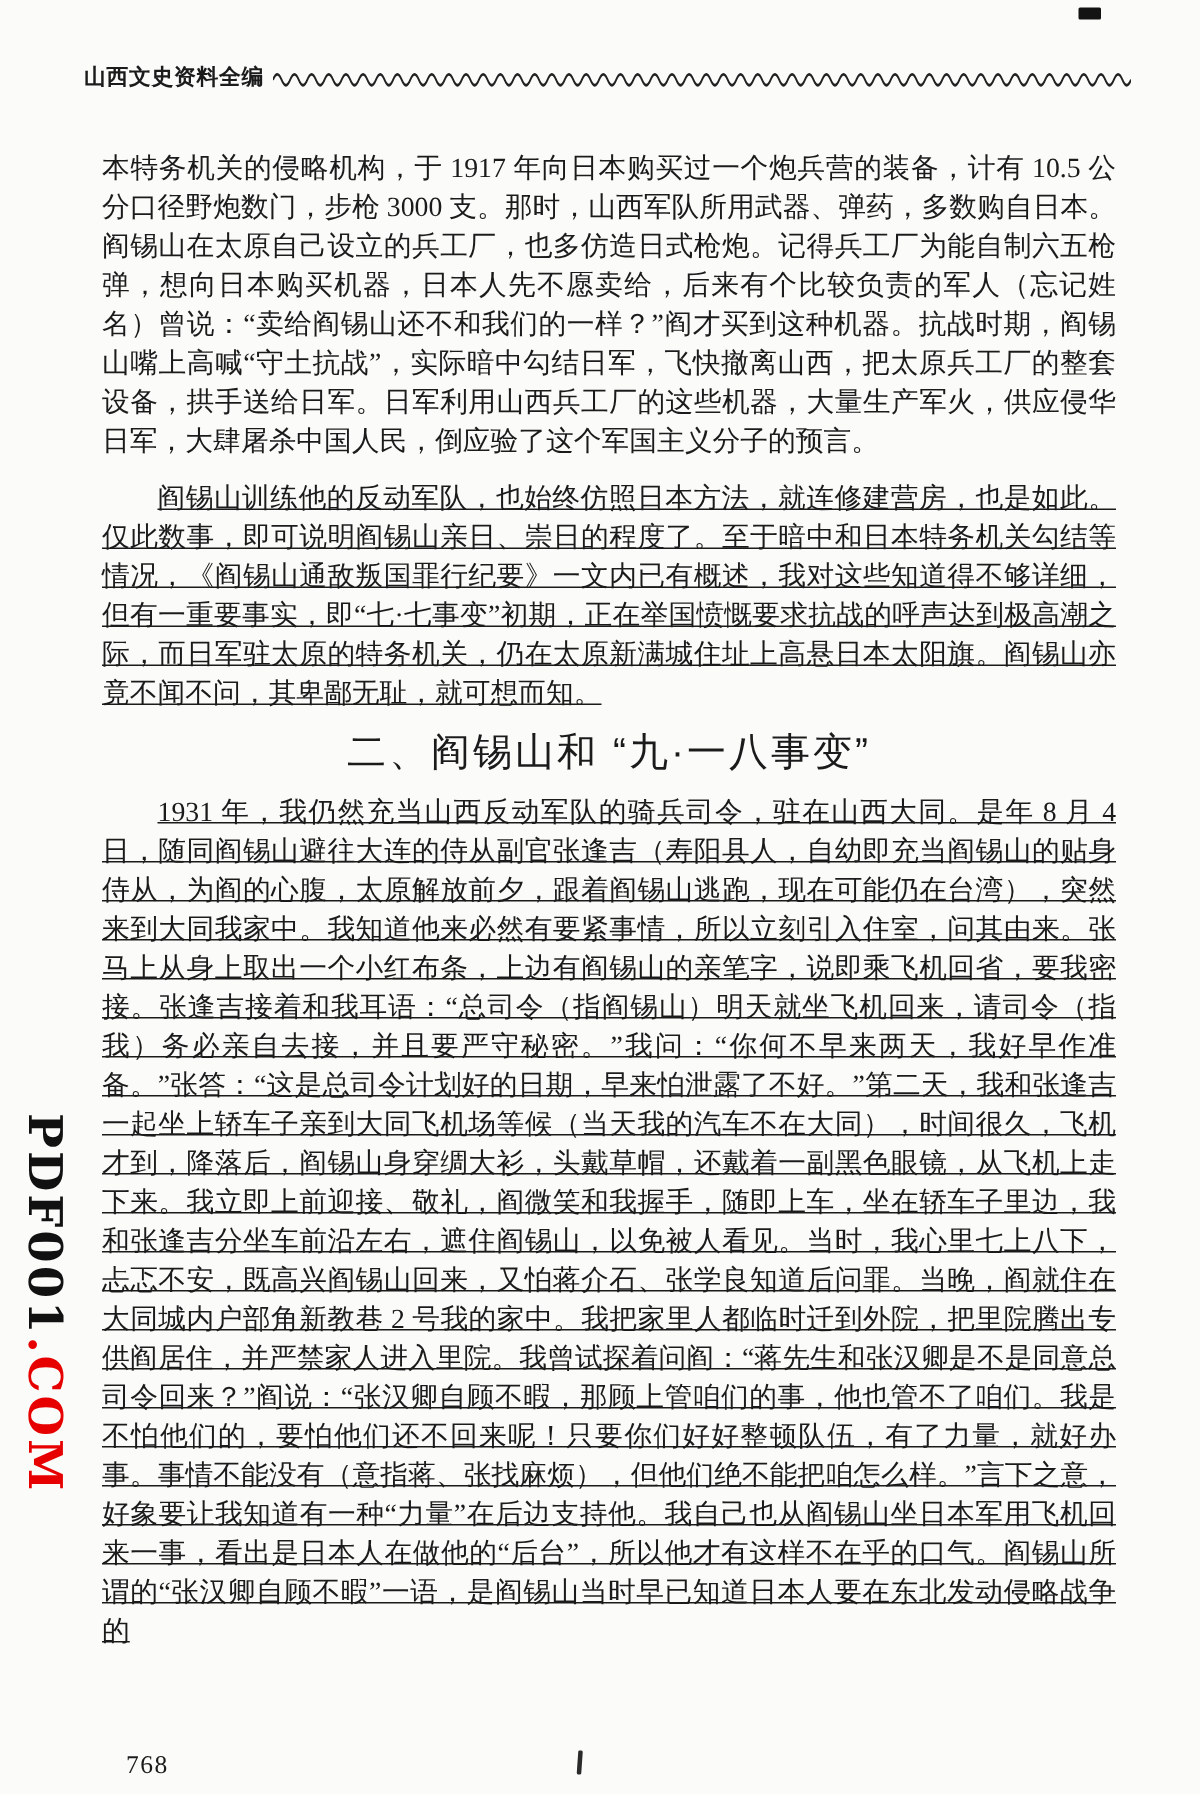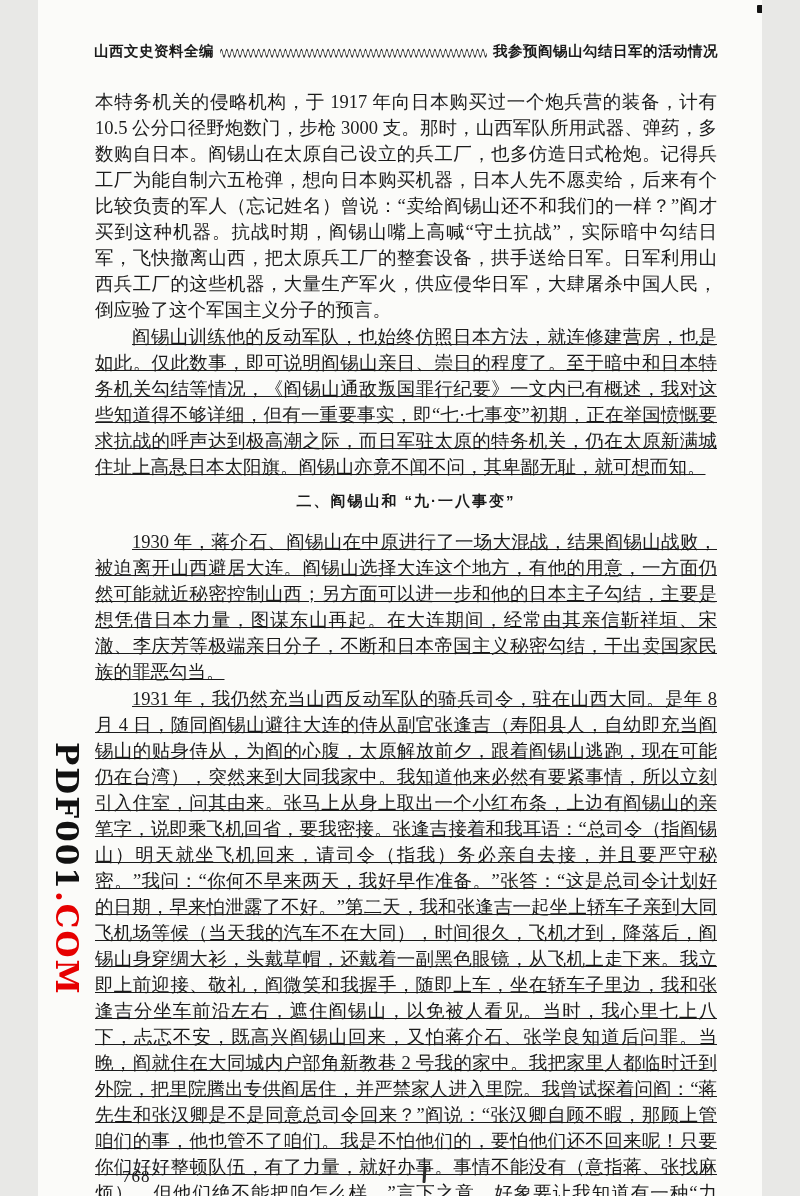--- a/index.html
+++ b/index.html
@@ -1,19 +1,19 @@
 <!DOCTYPE html>
 <html><head>
 <meta charset="utf-8">
 <style>
   html, body { margin: 0; padding: 0; }
   body { background: #e8e8e6; }
   .page {
     position: relative;
-    width: 724px;
+    width: 800px;
     height: 1196px;
     margin: 0 auto;
     background: #fbfbf9;
     overflow: hidden;
     font-family: "Liberation Serif", "DejaVu Serif", serif;
     color: #1b1b1b;
   }
   
   .corner-mark {
     position: absolute;
@@ -50,26 +50,26 @@
   .running-head svg { display: block; width: 100%; height: 12px; }
   
   .text-block {
     position: absolute;
     top: 88px; left: 56px; right: 44px;
     font-size: 18.5px;
     line-height: 26px;
     text-align: justify;
     text-justify: inter-ideograph;
   }
-  .text-block p { margin: 1px; }
+  .text-block p { margin: 12px; }
   .text-block p.indent { text-indent: 2em; text-decoration: underline; }
   .section-heading {
     text-align: center;
-    font-weight: bold;
-    font-size: 15px;
+    font-weight: normal;
+    font-size: 26px;
     letter-spacing: 2px;
     font-family: "Liberation Sans", "DejaVu Sans", sans-serif;
     margin: 8px 0 15px 0;
   }
   
   .watermark {
     position: absolute;
     top: 742px; left: 47px;
     transform: rotate(90deg);
     transform-origin: top left;
@@ -95,28 +95,26 @@
 
   <div class="corner-mark"></div>
 
   <div class="running-head">
     <span>山西文史资料全编</span>
     <span class="wave-wrap">
       <svg viewBox="0 0 800 10" preserveAspectRatio="none" aria-hidden="true">
         <path d="M0 6 q4 -6 8 0 q4 6 8 0 q4 -6 8 0 q4 6 8 0 q4 -6 8 0 q4 6 8 0 q4 -6 8 0 q4 6 8 0 q4 -6 8 0 q4 6 8 0 q4 -6 8 0 q4 6 8 0 q4 -6 8 0 q4 6 8 0 q4 -6 8 0 q4 6 8 0 q4 -6 8 0 q4 6 8 0 q4 -6 8 0 q4 6 8 0 q4 -6 8 0 q4 6 8 0 q4 -6 8 0 q4 6 8 0 q4 -6 8 0 q4 6 8 0 q4 -6 8 0 q4 6 8 0 q4 -6 8 0 q4 6 8 0 q4 -6 8 0 q4 6 8 0 q4 -6 8 0 q4 6 8 0 q4 -6 8 0 q4 6 8 0 q4 -6 8 0 q4 6 8 0 q4 -6 8 0 q4 6 8 0 q4 -6 8 0 q4 6 8 0 q4 -6 8 0 q4 6 8 0 q4 -6 8 0 q4 6 8 0 q4 -6 8 0 q4 6 8 0 q4 -6 8 0 q4 6 8 0 q4 -6 8 0 q4 6 8 0 q4 -6 8 0 q4 6 8 0 q4 -6 8 0 q4 6 8 0 q4 -6 8 0 q4 6 8 0 q4 -6 8 0 q4 6 8 0 q4 -6 8 0 q4 6 8 0 q4 -6 8 0 q4 6 8 0 q4 -6 8 0 q4 6 8 0 q4 -6 8 0 q4 6 8 0 q4 -6 8 0 q4 6 8 0 q4 -6 8 0 q4 6 8 0 q4 -6 8 0 q4 6 8 0 q4 -6 8 0 q4 6 8 0 q4 -6 8 0 q4 6 8 0 q4 -6 8 0 q4 6 8 0 q4 -6 8 0 q4 6 8 0 q4 -6 8 0 q4 6 8 0 q4 -6 8 0 q4 6 8 0 q4 -6 8 0 q4 6 8 0 q4 -6 8 0 q4 6 8 0 q4 -6 8 0 q4 6 8 0 q4 -6 8 0 q4 6 8 0 q4 -6 8 0 q4 6 8 0 q4 -6 8 0 q4 6 8 0 q4 -6 8 0 q4 6 8 0" fill="none" stroke="#222222" stroke-width="1.6"></path>
       </svg>
     </span>
-    <span>我参预阎锡山勾结日军的活动情况</span>
   </div>
 
   <div class="text-block">
     <p>本特务机关的侵略机构，于 1917 年向日本购买过一个炮兵营的装备，计有 10.5 公分口径野炮数门，步枪 3000 支。那时，山西军队所用武器、弹药，多数购自日本。阎锡山在太原自己设立的兵工厂，也多仿造日式枪炮。记得兵工厂为能自制六五枪弹，想向日本购买机器，日本人先不愿卖给，后来有个比较负责的军人（忘记姓名）曾说：“卖给阎锡山还不和我们的一样？”阎才买到这种机器。抗战时期，阎锡山嘴上高喊“守土抗战”，实际暗中勾结日军，飞快撤离山西，把太原兵工厂的整套设备，拱手送给日军。日军利用山西兵工厂的这些机器，大量生产军火，供应侵华日军，大肆屠杀中国人民，倒应验了这个军国主义分子的预言。</p>
     <p class="indent">阎锡山训练他的反动军队，也始终仿照日本方法，就连修建营房，也是如此。仅此数事，即可说明阎锡山亲日、崇日的程度了。至于暗中和日本特务机关勾结等情况，《阎锡山通敌叛国罪行纪要》一文内已有概述，我对这些知道得不够详细，但有一重要事实，即“七·七事变”初期，正在举国愤慨要求抗战的呼声达到极高潮之际，而日军驻太原的特务机关，仍在太原新满城住址上高悬日本太阳旗。阎锡山亦竟不闻不问，其卑鄙无耻，就可想而知。</p>
     <h2 class="section-heading">二、阎锡山和 “九·一八事变”</h2>
-    <p class="indent">1930 年，蒋介石、阎锡山在中原进行了一场大混战，结果阎锡山战败，被迫离开山西避居大连。阎锡山选择大连这个地方，有他的用意，一方面仍然可能就近秘密控制山西；另方面可以进一步和他的日本主子勾结，主要是想凭借日本力量，图谋东山再起。在大连期间，经常由其亲信靳祥垣、宋澈、李庆芳等极端亲日分子，不断和日本帝国主义秘密勾结，干出卖国家民族的罪恶勾当。</p>
     <p class="indent">1931 年，我仍然充当山西反动军队的骑兵司令，驻在山西大同。是年 8 月 4 日，随同阎锡山避往大连的侍从副官张逢吉（寿阳县人，自幼即充当阎锡山的贴身侍从，为阎的心腹，太原解放前夕，跟着阎锡山逃跑，现在可能仍在台湾），突然来到大同我家中。我知道他来必然有要紧事情，所以立刻引入住室，问其由来。张马上从身上取出一个小红布条，上边有阎锡山的亲笔字，说即乘飞机回省，要我密接。张逢吉接着和我耳语：“总司令（指阎锡山）明天就坐飞机回来，请司令（指我）务必亲自去接，并且要严守秘密。”我问：“你何不早来两天，我好早作准备。”张答：“这是总司令计划好的日期，早来怕泄露了不好。”第二天，我和张逢吉一起坐上轿车子亲到大同飞机场等候（当天我的汽车不在大同），时间很久，飞机才到，降落后，阎锡山身穿绸大衫，头戴草帽，还戴着一副黑色眼镜，从飞机上走下来。我立即上前迎接、敬礼，阎微笑和我握手，随即上车，坐在轿车子里边，我和张逢吉分坐车前沿左右，遮住阎锡山，以免被人看见。当时，我心里七上八下，忐忑不安，既高兴阎锡山回来，又怕蒋介石、张学良知道后问罪。当晚，阎就住在大同城内户部角新教巷 2 号我的家中。我把家里人都临时迁到外院，把里院腾出专供阎居住，并严禁家人进入里院。我曾试探着问阎：“蒋先生和张汉卿是不是同意总司令回来？”阎说：“张汉卿自顾不暇，那顾上管咱们的事，他也管不了咱们。我是不怕他们的，要怕他们还不回来呢！只要你们好好整顿队伍，有了力量，就好办事。事情不能没有（意指蒋、张找麻烦），但他们绝不能把咱怎么样。”言下之意，好象要让我知道有一种“力量”在后边支持他。我自己也从阎锡山坐日本军用飞机回来一事，看出是日本人在做他的“后台”，所以他才有这样不在乎的口气。阎锡山所谓的“张汉卿自顾不暇”一语，是阎锡山当时早已知道日本人要在东北发动侵略战争的</p>
   </div>
 
   <div class="watermark">
     <span class="wm-black">PDF001</span><span class="wm-red">.COM</span>
   </div>
 
   <div class="page-number">768</div>
 
   <div class="bottom-tick"></div>

